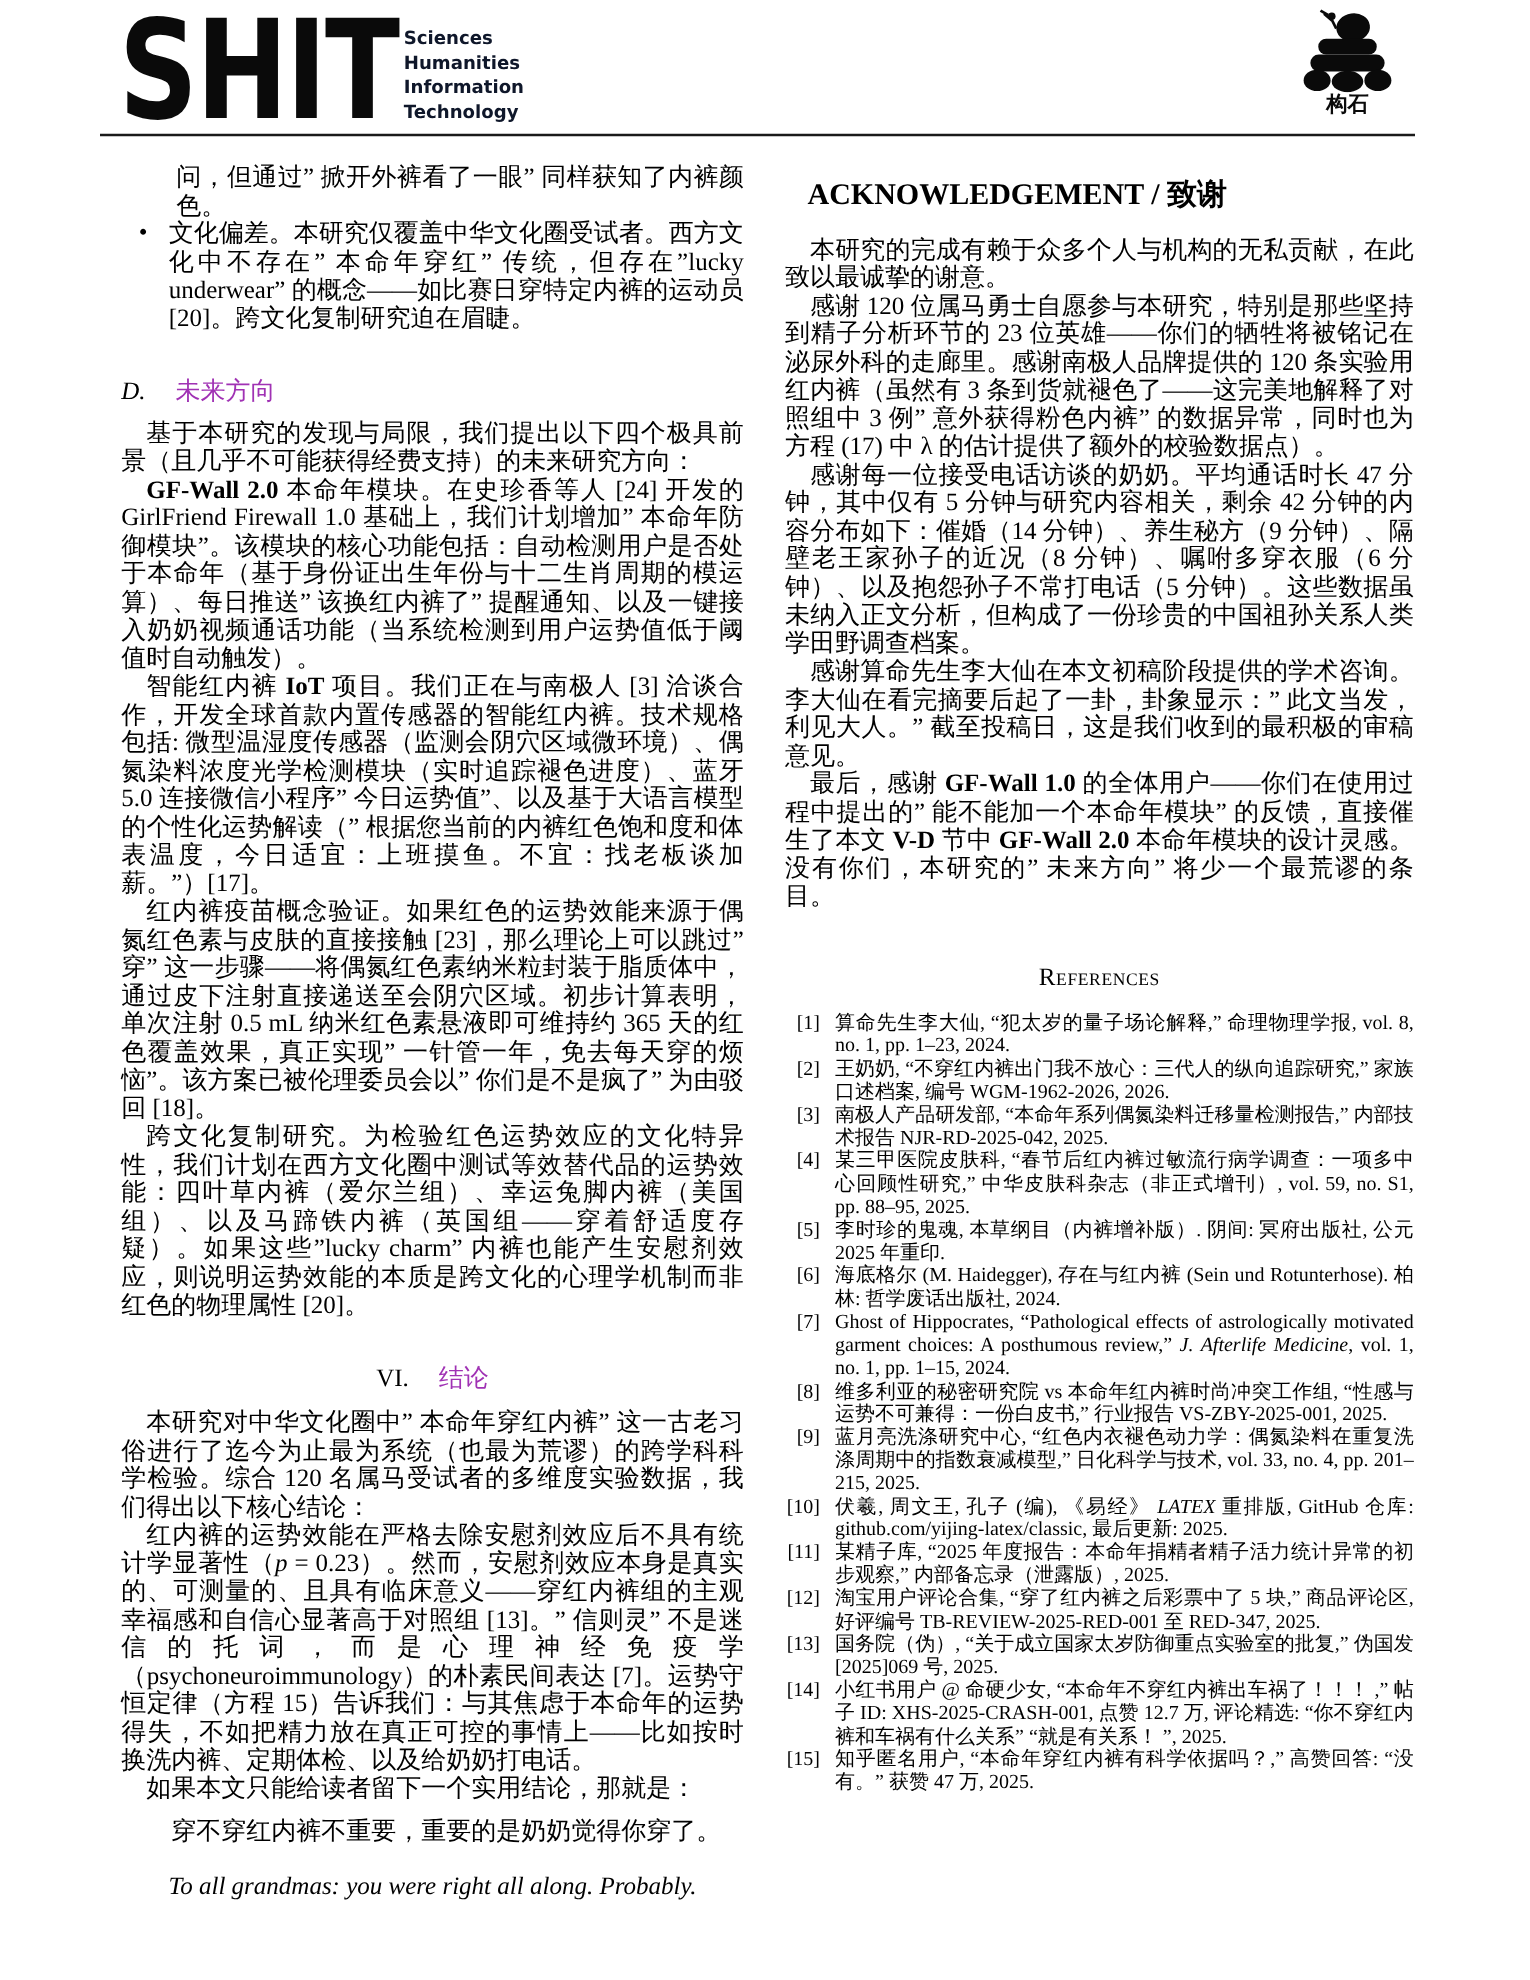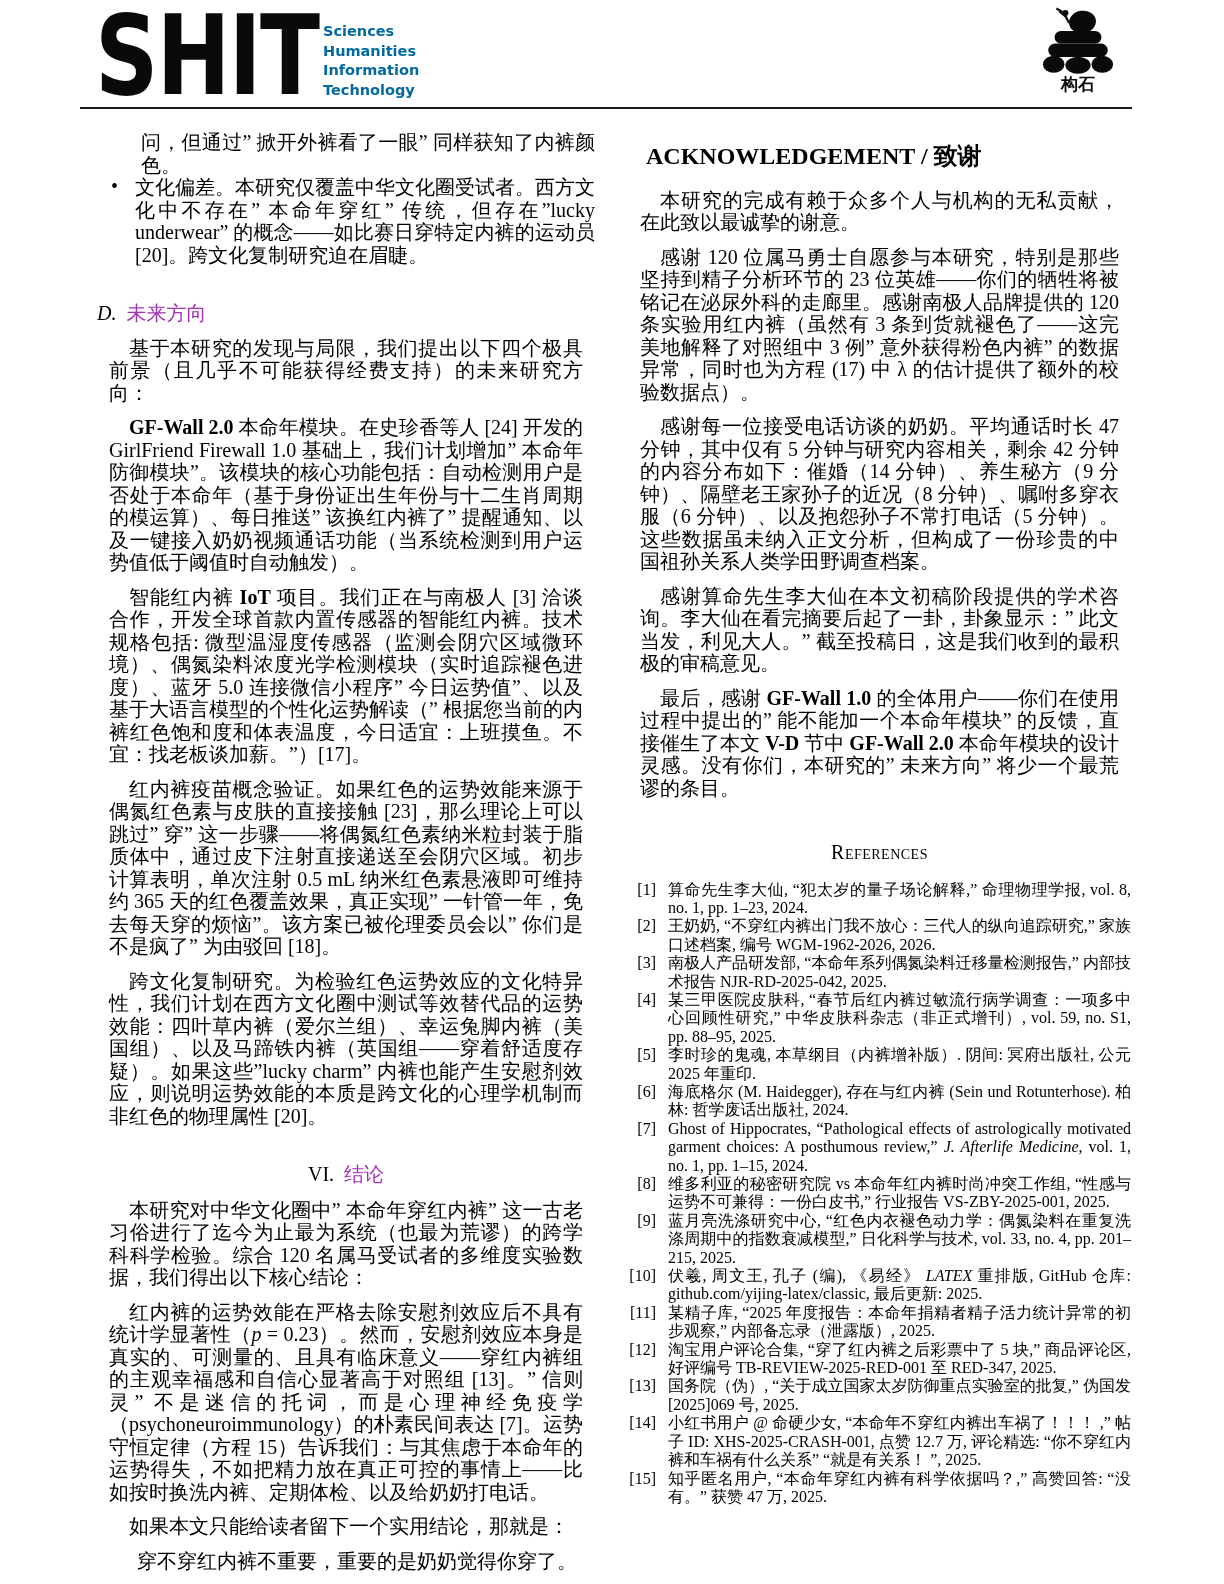--- a/index.html
+++ b/index.html
@@ -11,40 +11,40 @@
   
   .masthead{position:absolute;left:0;top:0;width:1128px;height:110px;}
   .logo-text{
     position:absolute;left:95px;top:14px;
     font-family:"DejaVu Sans","Liberation Sans",sans-serif;
     font-weight:900;font-size:110px;line-height:84px;letter-spacing:-2px;
     transform:scaleX(0.80);transform-origin:left top;color:#0a0a0a;
   }
   .logo-sub{position:absolute;left:323px;top:22px;
     font-family:"DejaVu Sans","Liberation Sans",sans-serif;
-    font-weight:bold;font-size:14.5px;line-height:19.5px;color:#0369a1;}
+    font-weight:bold;font-size:14.5px;line-height:19.5px;color:#0f172a;}
   .stone-logo{position:absolute;left:1040px;top:6px;width:76px;text-align:center;}
   .stone-logo svg{display:block;margin:0 auto;}
   .stone-label{font-family:"DejaVu Sans","Liberation Sans",sans-serif;
     font-weight:bold;font-size:17px;line-height:18px;margin-top:1px;color:#0a0a0a;}
   .header-rule{position:absolute;left:80px;top:107px;width:1052px;height:2px;background:#1a1a1a;}
   
   .col{position:absolute;top:131px;font-size:20px;line-height:22.5px;text-align:justify;}
   #left-col{left:97px;width:498px;}
   #right-col{left:628px;width:503px;}
-  .para{margin:12px;text-indent:1em;}
+  .para{margin:0;text-indent:1em;}
   .hang{margin-left:44px;}
   .bullet-row{position:relative;margin-left:38px;}
   .dot{position:absolute;left:-24px;top:-1px;}
   
   .sec{font-size:20px;font-weight:normal;margin:36px 0 11px 0;text-align:left;}
   .sec.center{text-align:center;margin:36px 0 13px 0;}
   .i{font-style:italic;}
   .b{font-weight:bold;}
-  .sec-title{color:#A032B4;margin-left:10px;}
+  .sec-title{color:#A032B4;margin-left:24px;}
   .ack-head{font-weight:bold;font-size:24px;margin:14px 0 21px 0;text-indent:18px;text-align:left;}
   .refs-head{font-variant:small-caps;font-weight:normal;font-size:20px;text-align:center;margin:42px 0 17px 0;letter-spacing:0.5px;}
   
   .quote{margin:12px 0 0 2em;text-indent:0;text-align:left;}
   .grandma{font-style:italic;text-align:center;margin:21px 0 0 0;text-indent:0;}
   
   .ref{display:flex;font-size:16px;line-height:18.4px;text-align:justify;}
   .ref-num{flex:0 0 28px;text-align:right;margin-right:12px;white-space:nowrap;}
   .ref-body{flex:1;}
 </style>

